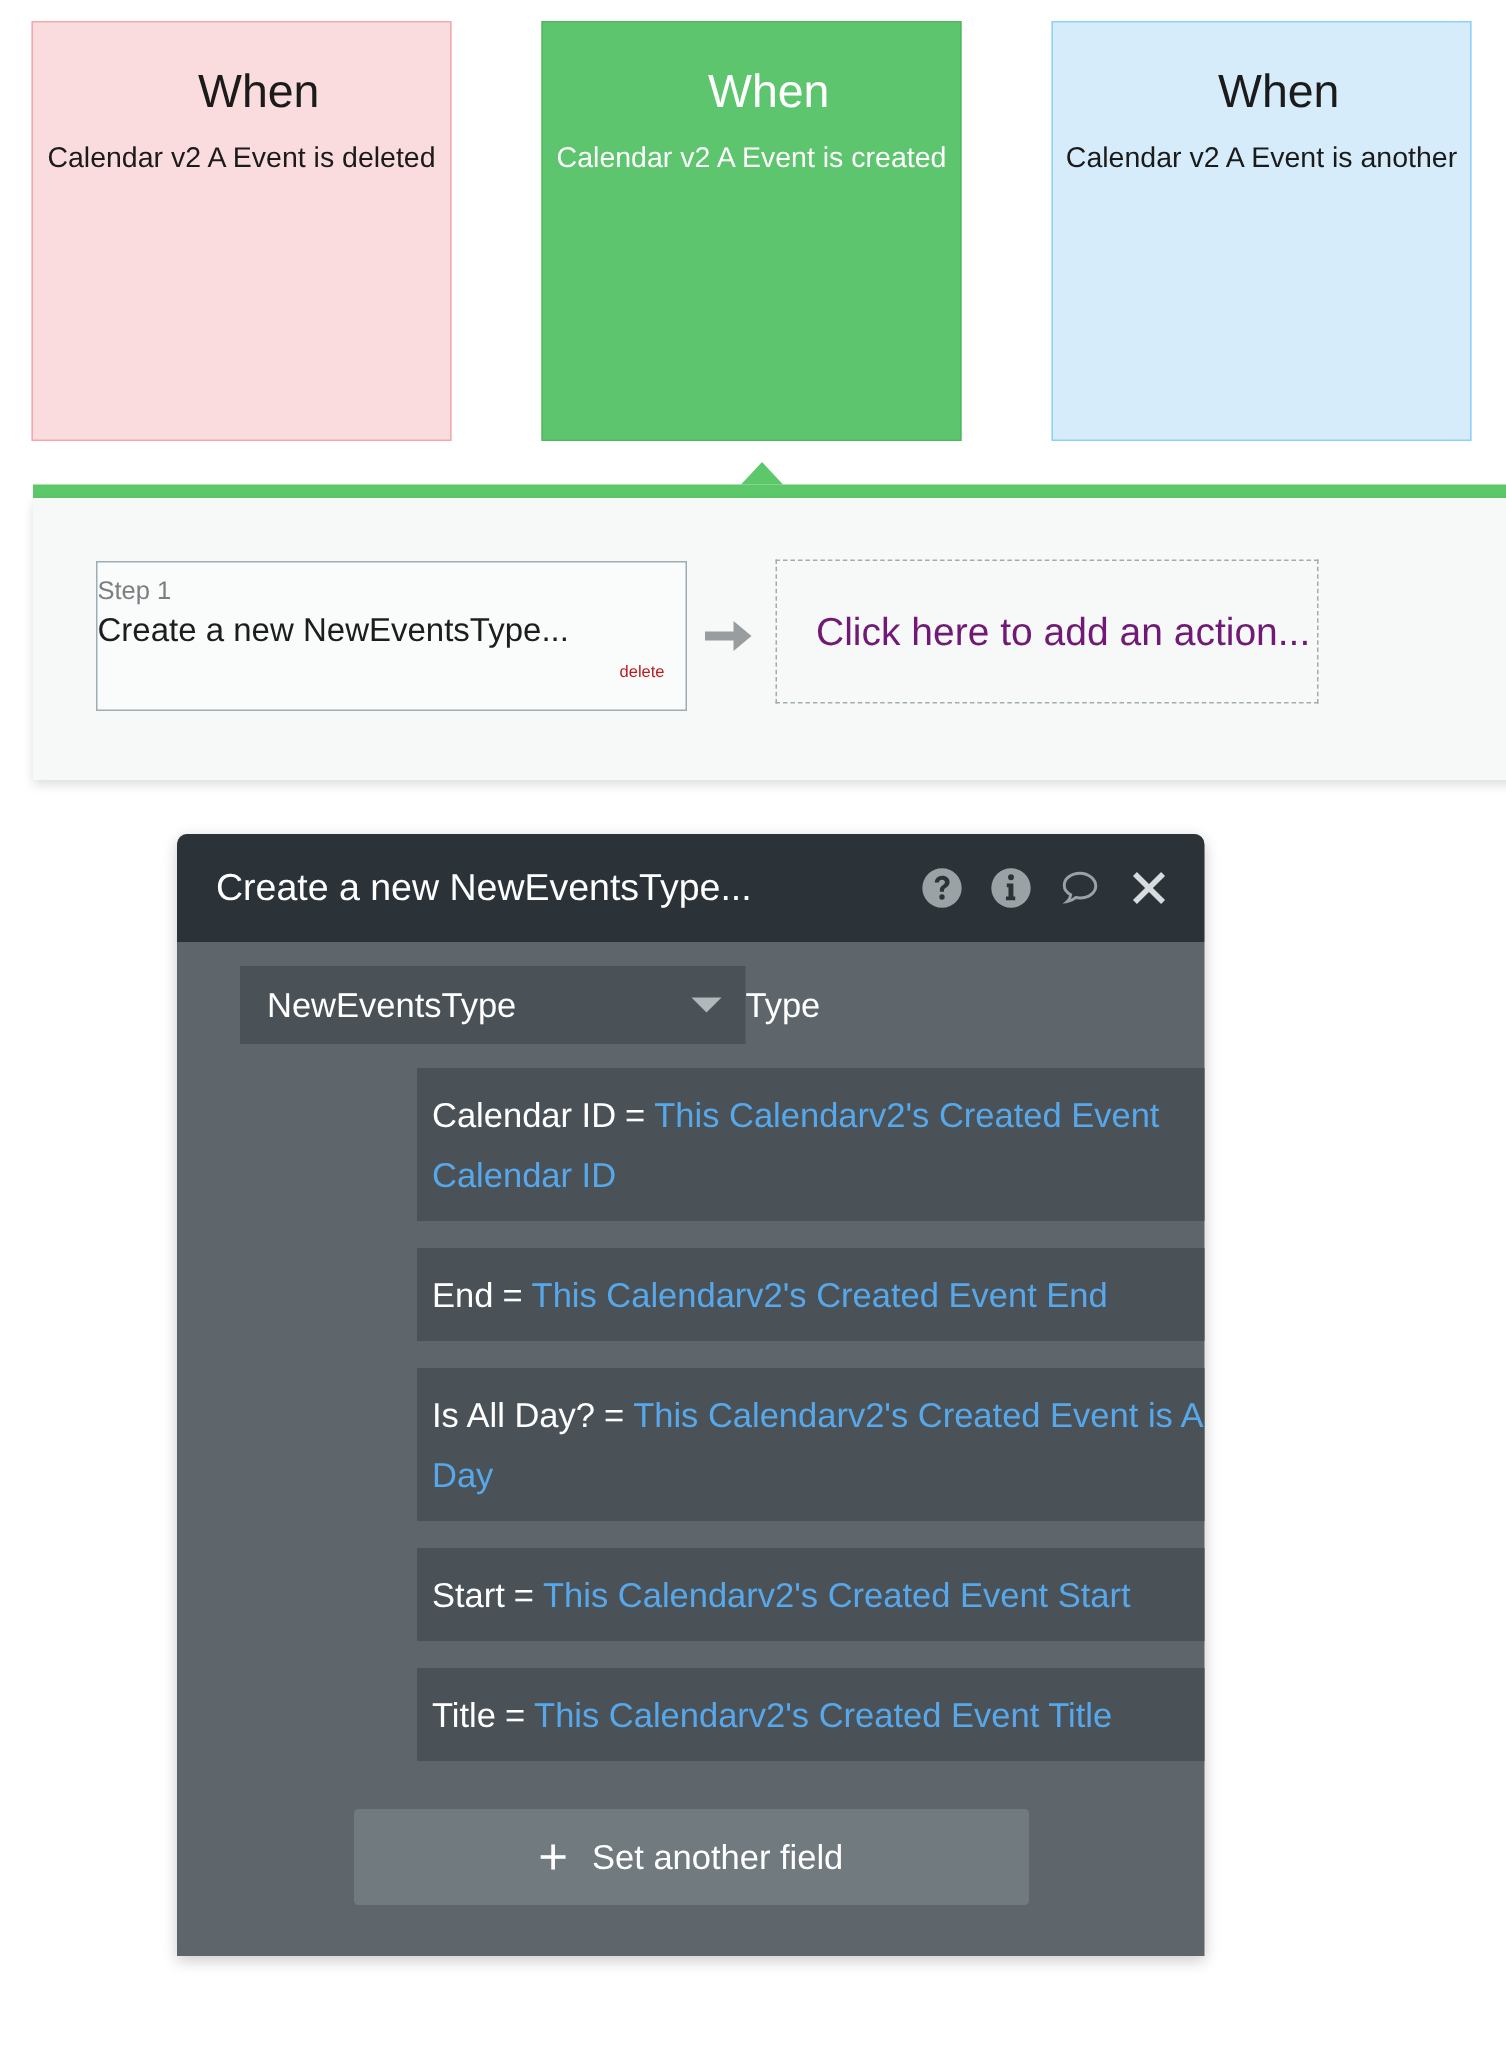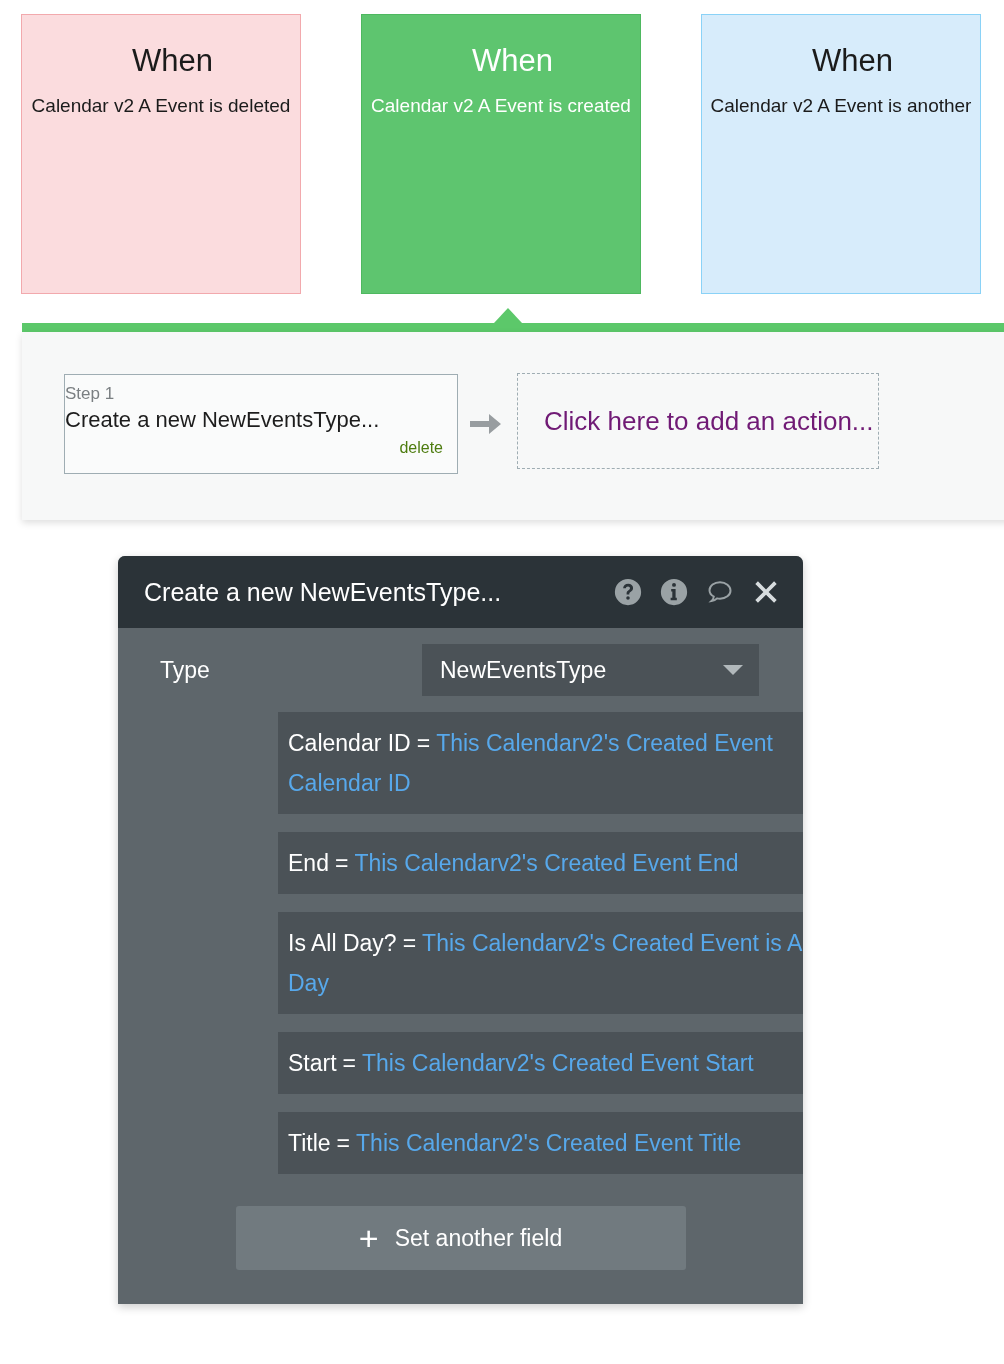--- a/index.html
+++ b/index.html
@@ -98,22 +98,22 @@
     color: #7a7f82;
     line-height: 22px;
   }
   #step-title {
     font-size: 22px;
     color: #1d1d1d;
     line-height: 30px;
     white-space: nowrap;
   }
   #step-delete {
-    font-size: 16px;
-    color: #4d7c0f;
+    font-size: 11px;
+    color: #b91c1c;
     text-align: right;
     line-height: 22px;
     margin-top: 2px;
   }
   #step-arrow {
     position: absolute;
     left: 466px;
     top: 404px;
     width: 40px;
     height: 40px;
@@ -304,25 +304,25 @@
     <svg class="hdr-icon" viewBox="0 0 32 32">
       <path fill="none" stroke="#9aa2a5" stroke-width="2.1" d="M16 5.5c-6.2 0-11.2 3.8-11.2 8.5 0 2.8 1.8 5.3 4.6 6.8 -.2 1.9-1.1 3.6-2.5 4.9 2.5-.4 4.6-1.5 6-2.9 1 .2 2 .3 3.1.3 6.2 0 11.2-3.8 11.2-8.5S22.2 5.5 16 5.5z"></path>
     </svg>
 
     <svg class="hdr-icon" viewBox="0 0 32 32">
       <path fill="#d7dcde" d="M7.4 4.6 16 13.2 24.6 4.6 27.4 7.4 18.8 16l8.6 8.6 -2.8 2.8L16 18.8l-8.6 8.6 -2.8-2.8L13.2 16 4.6 7.4z"></path>
     </svg>
   </div>
 
   <div id="type-row">
-    <div id="type-label">Type</div>
     <div id="type-select">
       <span class="val">NewEventsType</span>
       <span class="caret"></span>
     </div>
+    <div id="type-label">Type</div>
   </div>
 
   <div id="fields">
 
     <div class="field-row">
       <div class="field-box"><span>Calendar ID</span><span class="eq">=</span><span class="val">This Calendarv2's Created Event Calendar ID</span></div>
 
     </div>
 
     <div class="field-row">

